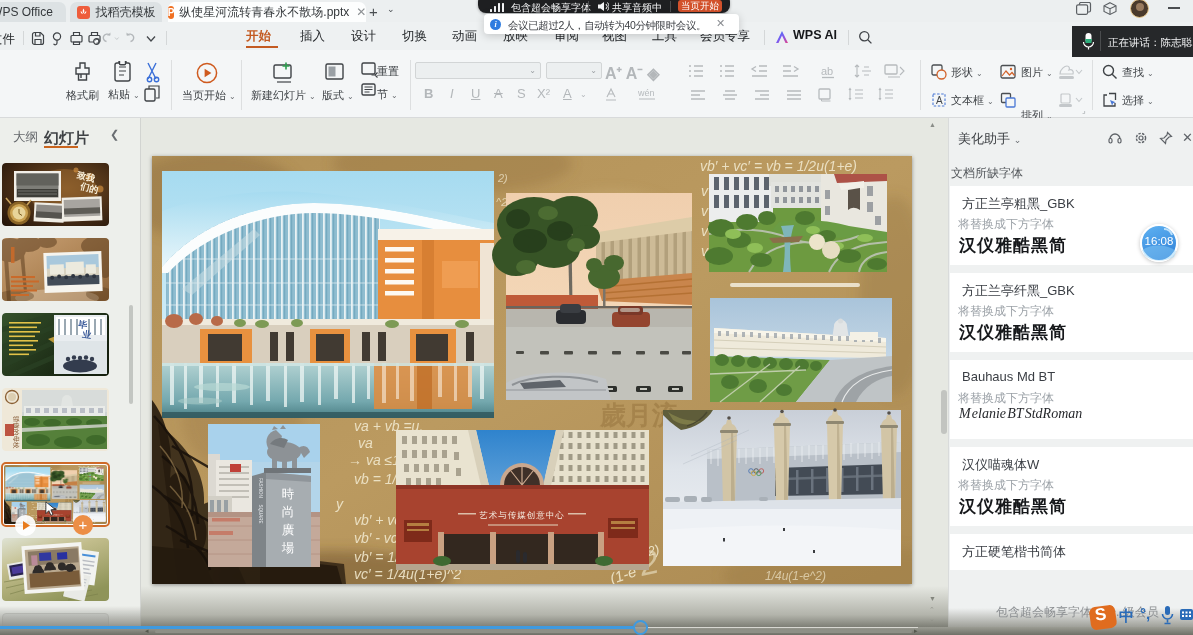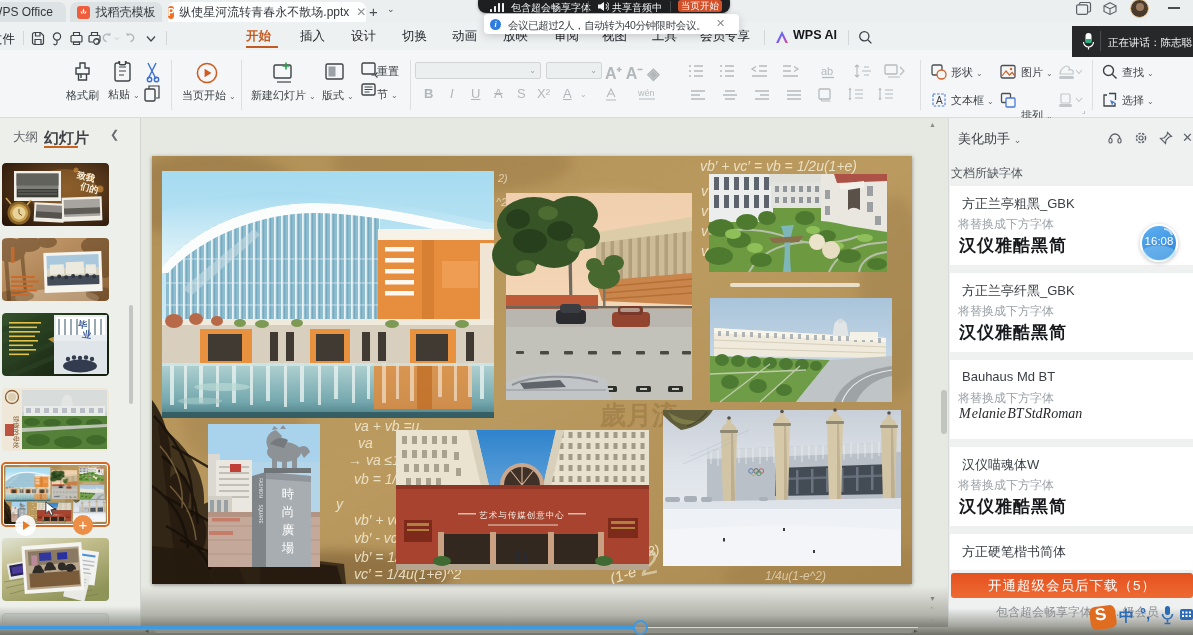--- a/index.html
+++ b/index.html
@@ -1215,21 +1215,20 @@
   <div class="a card" style="top:360px;height:79px"></div>
   <div class="a ct1" style="left:962px;top:369px">Bauhaus Md BT</div>
   <div class="a ct2" style="left:958px;top:390px">将替换成下方字体</div>
   <div class="a" style="left:959px;top:406px;font-size:14px;font-style:italic;font-family:'Liberation Serif',serif;color:#26282c">M elanie BT StdRoman</div>
   <div class="a card" style="top:447px;height:79px"></div>
   <div class="a ct1" style="left:962px;top:456px">汉仪喵魂体W</div>
   <div class="a ct2" style="left:958px;top:477px">将替换成下方字体</div>
   <div class="a ct3" style="left:959px;top:495px">汉仪雅酷黑简</div>
   <div class="a card" style="top:534px;height:36px"></div>
   <div class="a ct1" style="left:962px;top:543px">方正硬笔楷书简体</div>
-  <div class="a" style="left:951px;top:573px;width:242px;height:25px;background:linear-gradient(#e4511f,#ee6a32);border-radius:3px;color:#fff;font-size:13.5px;text-align:center;line-height:25px;letter-spacing:1px">开通超级会员后下载（5）</div>
   <div class="a" style="left:996px;top:604px;font-size:12px;color:#8a8d90">包含超会畅享字体，升..级会员</div>
 
   <div class="a" style="left:1140px;top:224px;width:38px;height:38px;border-radius:50%;background:linear-gradient(160deg,#5fb2f2,#2e7ed6);border:2.5px solid #fff;box-shadow:0 1px 4px rgba(0,0,0,.25)"></div>
   <svg class="a" style="left:1140px;top:224px" width="38" height="38" viewBox="0 0 38 38">
       <path d="M2 26 C12 20 26 20 36 27 L34 33 C24 38 12 38 5 32 Z" fill="#8fd0f8" opacity=".45"></path>
       <path d="M24 5 C28 5 31 8 32 11" stroke="#d8f0ff" stroke-width="2" fill="none" opacity=".8"></path>
     </svg>
   <div class="a" style="left:1140px;top:235px;width:38px;text-align:center;font-size:11.5px;color:#fff">16:08</div>
 
   <div class="a" style="left:478px;top:-6px;width:252px;height:19px;background:#1e1f21;border-radius:8px;box-shadow:0 1px 3px rgba(0,0,0,.3)"></div>

